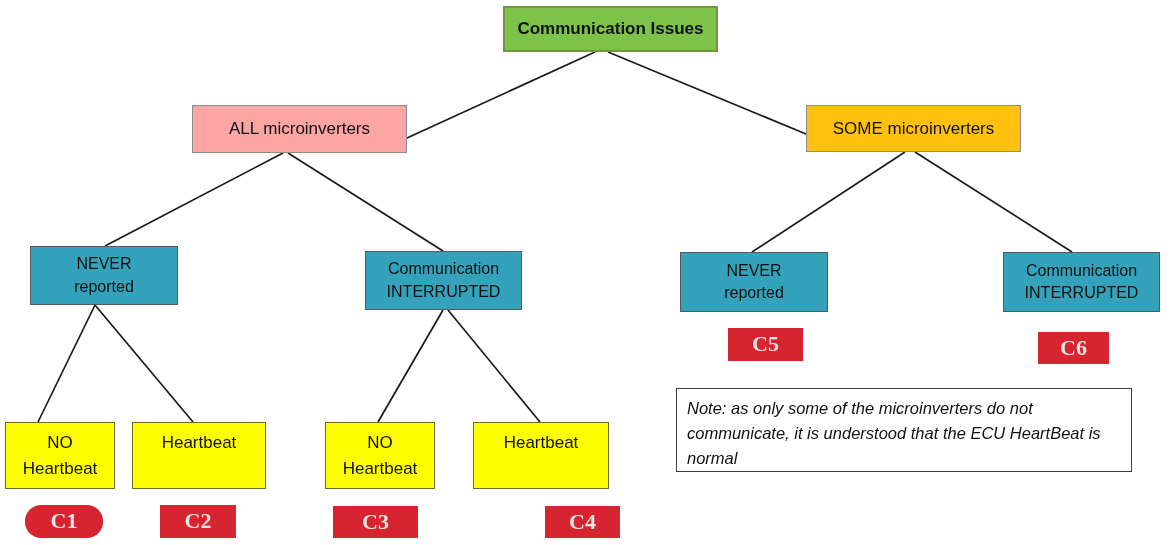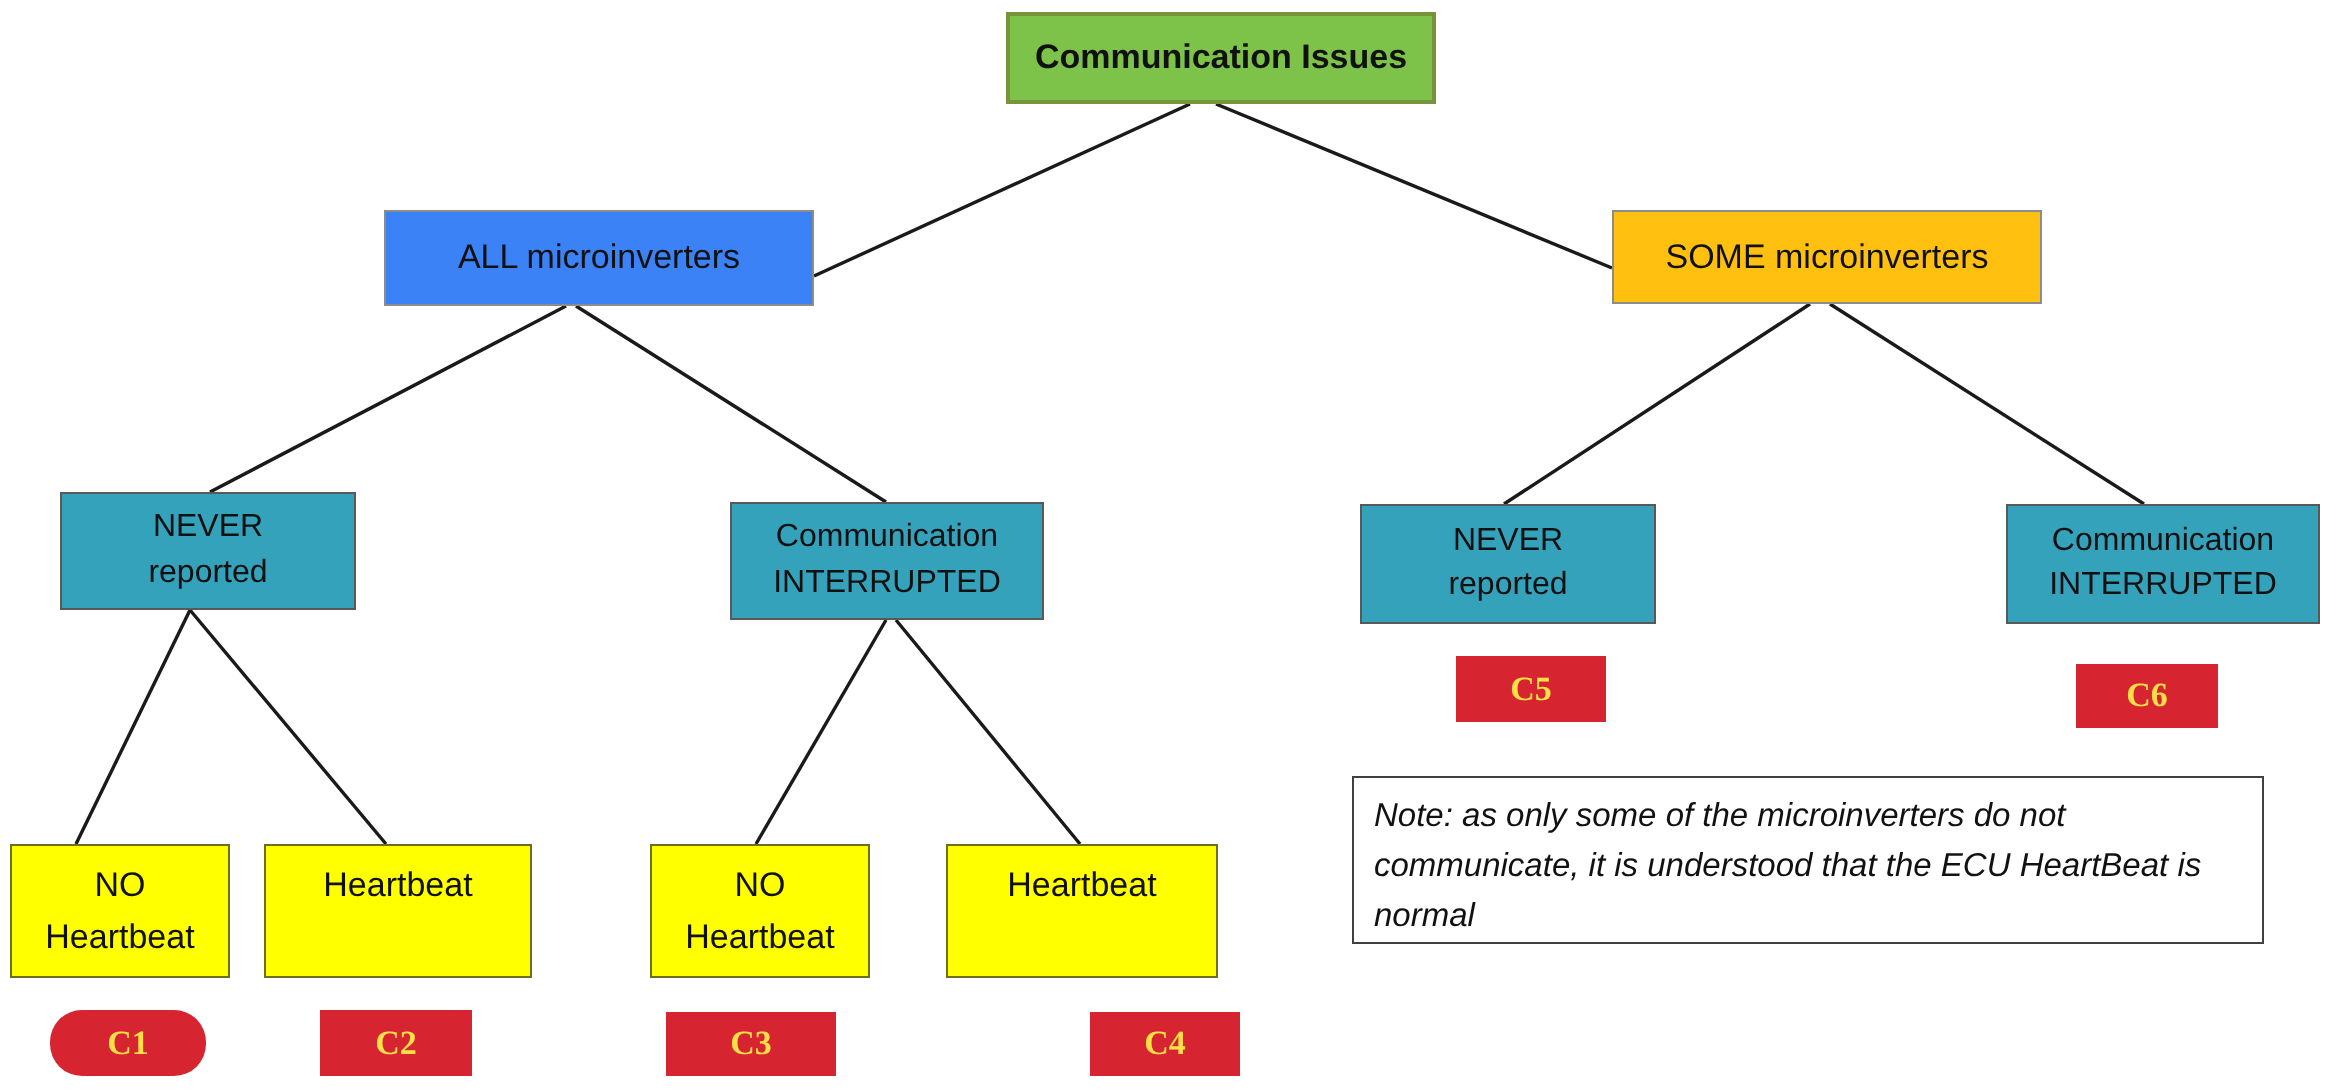--- a/index.html
+++ b/index.html
@@ -37,21 +37,21 @@
   .yellow{
     border:1.5px solid #6e6e1f;font-size:17px;
     align-items:flex-start;padding-top:7px;line-height:1.5;
   }
   .yellow.b1{left:5px;top:422px;width:110px;height:67px;}
   .yellow.b2{left:132px;top:422px;width:134px;height:67px;}
   .yellow.b3{left:325px;top:422px;width:110px;height:67px;}
   .yellow.b4{left:473px;top:422px;width:136px;height:67px;}
   .code{
     font-family:"Liberation Serif", serif;
-    font-weight:bold;font-size:17px;color:#fde047;
+    font-weight:bold;font-size:22px;color:#e5e5e5;
   }
   .code.c1{left:25px;top:505px;width:78px;height:33px;border-radius:16px;}
   .code.c2{left:160px;top:505px;width:76px;height:33px;}
   .code.c3{left:333px;top:506px;width:85px;height:32px;}
   .code.c4{left:498px;top:506px;width:75px;height:32px;margin-left:47px;}
   .code.c5{left:728px;top:328px;width:75px;height:33px;}
   .code.c6{left:1038px;top:332px;width:71px;height:32px;}
   .note{
     position:absolute;
     left:676px;top:388px;width:456px;height:84px;
@@ -79,21 +79,21 @@
       <line x1="915" y1="152" x2="1072" y2="252"></line>
       <line x1="95" y1="305" x2="38" y2="422"></line>
       <line x1="95" y1="305" x2="193" y2="422"></line>
       <line x1="443" y1="310" x2="378" y2="422"></line>
       <line x1="448" y1="310" x2="540" y2="422"></line>
     </g>
   </svg>
 
   <div class="node root" style="background: rgb(125, 194, 73);">Communication Issues</div>
 
-  <div class="node orange l" style="background: #3b82f6;">ALL microinverters</div>
+  <div class="node orange l" style="background: #fca5a5;">ALL microinverters</div>
   <div class="node orange r" style="background: rgb(255, 192, 16);">SOME microinverters</div>
 
   <div class="node teal b1" style="background: rgb(53, 162, 188);">NEVER
 reported</div>
   <div class="node teal b2" style="background: rgb(53, 162, 188);">Communication
 INTERRUPTED</div>
   <div class="node teal b3" style="background: rgb(53, 162, 188);">NEVER
 reported</div>
   <div class="node teal b4" style="background: rgb(53, 162, 188);">Communication
 INTERRUPTED</div>

